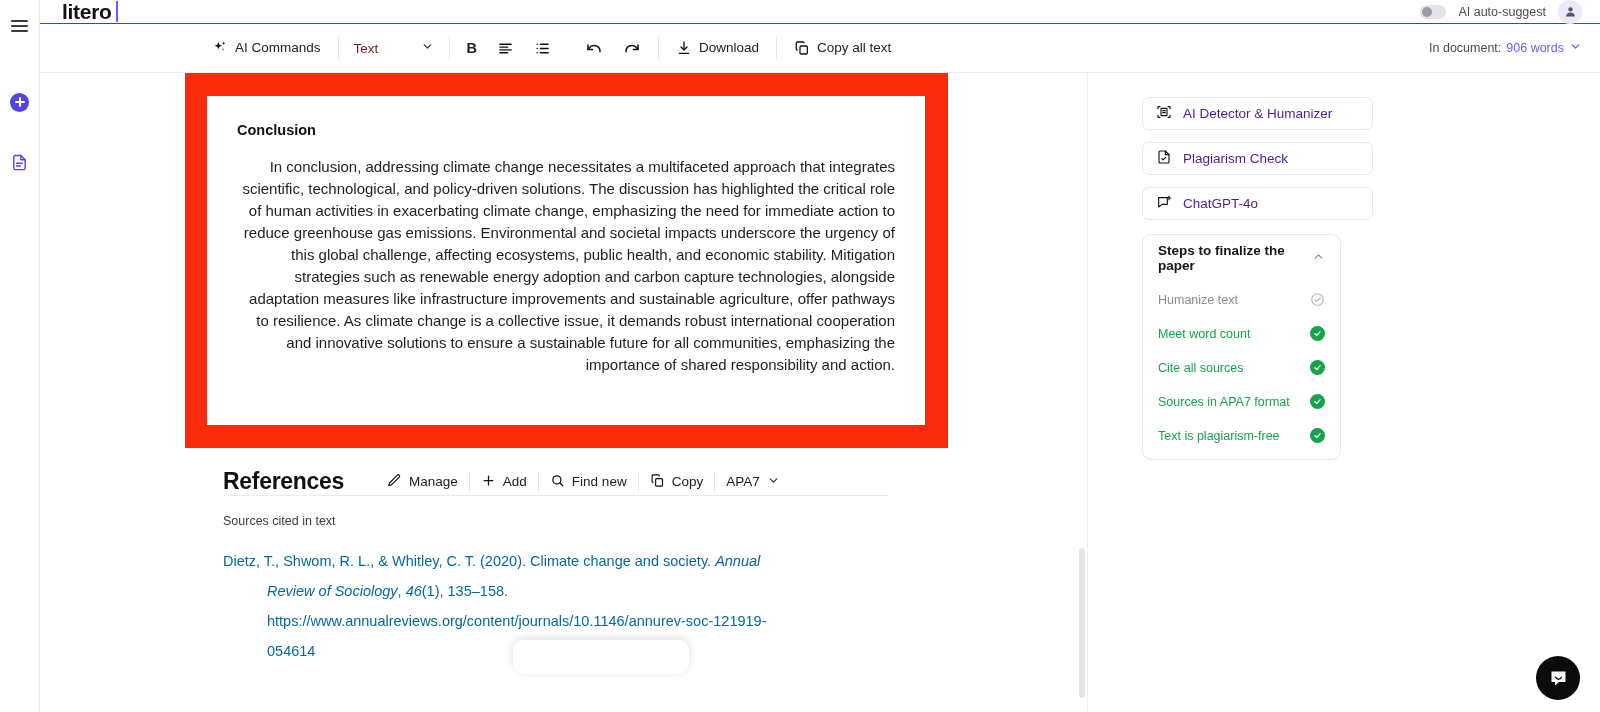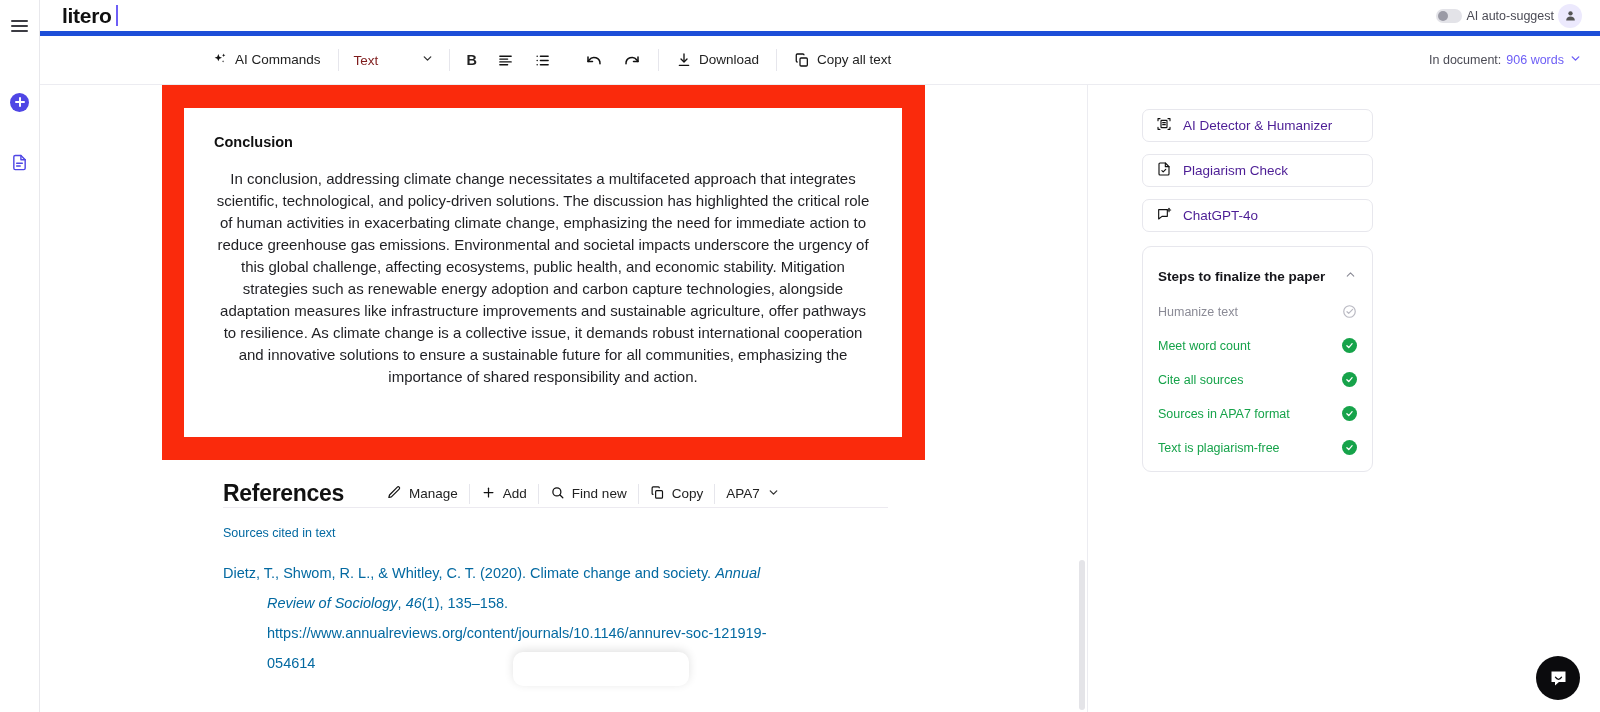--- a/index.html
+++ b/index.html
@@ -31,29 +31,29 @@
     content:""; position:absolute; background:#fff; border-radius:1px;
   }
   .plus-circle::before { left:4.5px; top:8.6px; width:10px; height:2px; }
   .plus-circle::after  { top:4.5px; left:8.6px; height:10px; width:2px; }
 
   
   .main { flex: 1; display: flex; flex-direction: column; min-width: 0; }
 
   
   .header {
-    height: 36px; flex: none; display: flex; align-items: center;
-    padding: 0 18px 0 22px; border-bottom: 5px solid #1d4ed8; background: #fff;
+    height: 24px; flex: none; display: flex; align-items: center;
+    padding: 0 18px 0 22px; border-bottom: 1px solid #1d4ed8; background: #fff;
   }
   .brand {
     font-size: 21px; font-weight: 700; letter-spacing: -0.3px; color: #111;
     display: flex; align-items: center;
   }
   .caret-bar { width: 2px; height: 21px; background: #6d5ef6; margin-left: 4px; }
-  .header-right { margin-left: auto; display: flex; align-items: center; gap: 4px; }
+  .header-right { margin-left: auto; display: flex; align-items: center; gap: 12px; }
   .toggle {
     width: 26px; height: 14px; border-radius: 8px; background: #e3e3e8;
     position: relative; cursor: pointer; flex: none;
   }
   .toggle::after {
     content:""; position:absolute; left:2px; top:2px; width:10px; height:10px;
     border-radius:50%; background:#9a9aa5;
   }
   .hdr-label { font-size: 12.5px; color: #4b4b55; }
   .avatar {
@@ -86,40 +86,40 @@
   
   .body { flex: 1; display: flex; min-height: 0; position: relative; }
   .doc-pane {
     flex: 1; position: relative; background: #fff;
     border-right: 1px solid #ececf1; overflow: hidden;
   }
   .side-pane { width: 512px; flex: none; background: #fff; padding: 24px 0 0 54px; }
 
   
   .hl-block {
-    position: absolute; left: 122px; top: 0px; width: 763px; height: 375px;
+    position: absolute; left: 145px; top: 0px; width: 763px; height: 375px;
     background: #fa2a0c;
   }
   .hl-inner {
     position: absolute; left: 22px; top: 23px; width: 718px; height: 329px;
     background: #fff; padding: 26px 30px 0 30px;
   }
   .doc-h3 { font-size: 14.5px; font-weight: 700; color: #111; margin-bottom: 18px; }
   .doc-p {
-    font-size: 15px; line-height: 22px; color: #1f1f23; text-align: center;
+    font-size: 15px; line-height: 22px; color: #1f1f23; text-align: right;
   }
 
   
   .refs { position: absolute; left: 183px; top: 395px; width: 665px; }
   .refs-head { display:flex; align-items:center; border-bottom:1px solid #eceaf0; }
   .refs-title { font-size: 23px; font-weight: 700; color:#111; letter-spacing:-0.3px; }
   .refs-actions { display:flex; align-items:center; margin-left: 32px; }
   .ref-act { display:flex; align-items:center; gap:7px; font-size:13.5px; color:#222; cursor:pointer; padding: 4px 11px; border-radius:5px; white-space:nowrap;}
   .ref-divider { width:1px; height:20px; background:#e6e6ec; }
-  .refs-sub { font-size:12.5px; color:#0369a1; margin-top: 18px; }
+  .refs-sub { font-size:12.5px; color:#404040; margin-top: 18px; }
   .ref-entry { margin-top: 18px; font-size:14.5px; line-height: 30px; color:#0369a1; }
   .ref-entry .hang { display:block; padding-left: 44px; }
   .ital { font-style: italic; }
 
   
   .scroll-track { position:absolute; right: 2px; top: 0; bottom:0; width: 6px; }
   .scroll-thumb {
     position:absolute; right:0; top: 475px; width: 6px; height: 150px;
     background:#e4e4e8; border-radius:3px; cursor: pointer;
   }
@@ -132,22 +132,22 @@
 
   
   .tool-btn {
     width: 231px; height: 33px; border: 1px solid #e7e7ed; border-radius: 7px;
     background:#fff; display:flex; align-items:center; gap: 11px;
     padding: 0 13px; margin-bottom: 12px; cursor:pointer;
     font-size: 13.5px; color:#4c1d95;
   }
   .tool-btn svg { flex: none; }
   .steps-card {
-    width: 231px; border: 1px solid #e7e7ed; border-radius: 9px; background:#fff;
-    margin-top: 14px; padding: 20px 15px 16px 15px;
+    width: 199px; border: 1px solid #e7e7ed; border-radius: 9px; background:#fff;
+    margin-top: 14px; padding: 8px 15px 16px 15px;
   }
   .steps-head { display:flex; align-items:center; justify-content:space-between; cursor:pointer; }
   .steps-title { font-size: 13.5px; font-weight: 600; color:#15151a; }
   .step-row {
     display:flex; align-items:center; justify-content:space-between;
     margin-top: 19px; font-size: 12.5px;
   }
   .step-pending { color:#8b8b96; }
   .step-done { color:#16a34a; }
   .check-done {

